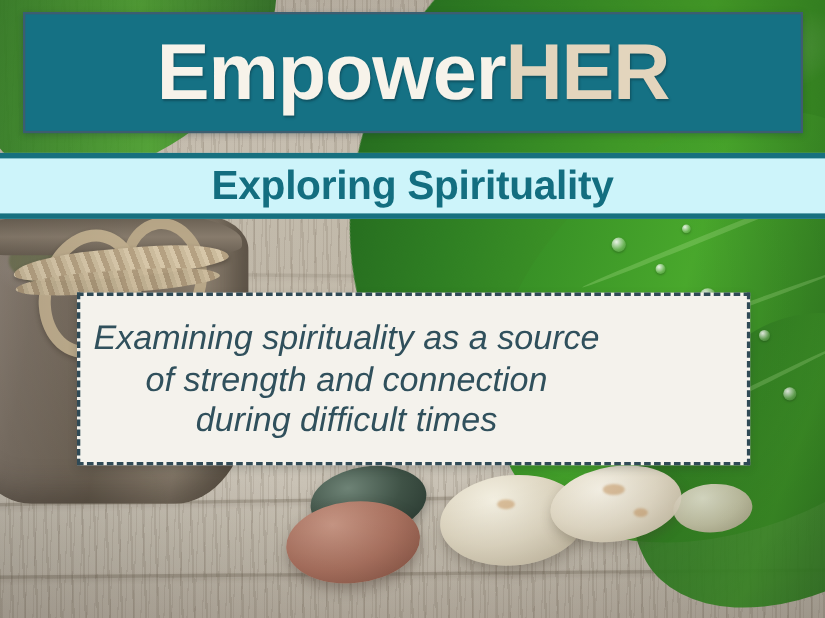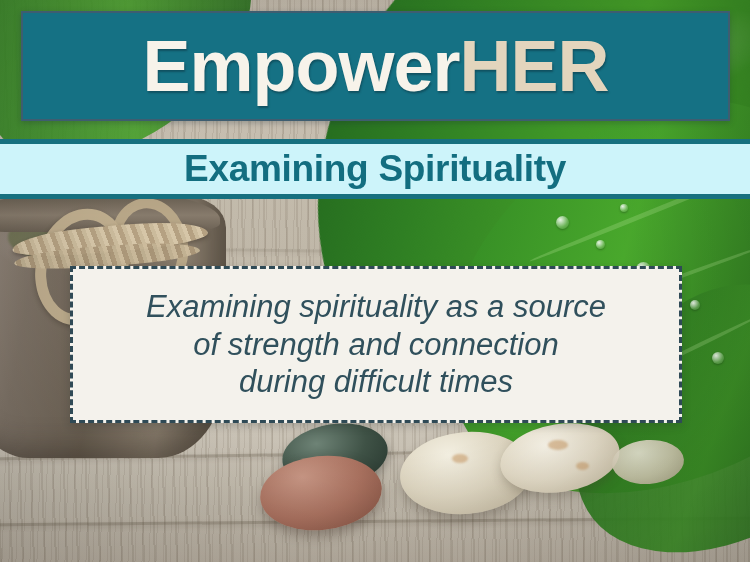--- a/index.html
+++ b/index.html
@@ -289,21 +289,21 @@
     position: absolute;
     left: 70px;
     top: 266px;
     width: 612px;
     height: 157px;
     background: #f4f2ec;
     border: 3px dashed #2f4a56;
     box-sizing: border-box;
     display: flex;
     align-items: center;
-    justify-content: center;
+    justify-content: flex-start;
     padding: 4px 12px;
     box-shadow: 0 3px 8px rgba(30,40,40,0.22);
   }
   .body-text {
     font-size: 31px;
     font-style: italic;
     color: #30505c;
     line-height: 1.22;
     text-align: center;
     white-space: pre-line;
@@ -375,21 +375,21 @@
   <div class="pebble-spot" style="left:548px; top:440px; width:20px; height:10px;"></div>
   <div class="pebble-spot" style="left:576px; top:462px; width:13px; height:8px;"></div>
 
   <div class="bg-vignette"></div>
 
   <div class="title-banner">
     <div class="title-text"><span class="title-part-a">Empower</span><span class="title-part-b">HER</span></div>
   </div>
 
   <div class="subtitle-bar">
-    <div class="subtitle-text">Examining Spirituality</div>
+    <div class="subtitle-text">Exploring Spirituality</div>
   </div>
 
   <div class="body-box">
     <div class="body-text">Examining spirituality as a source
 of strength and connection
 during difficult times</div>
   </div>
 
 
 </div>

